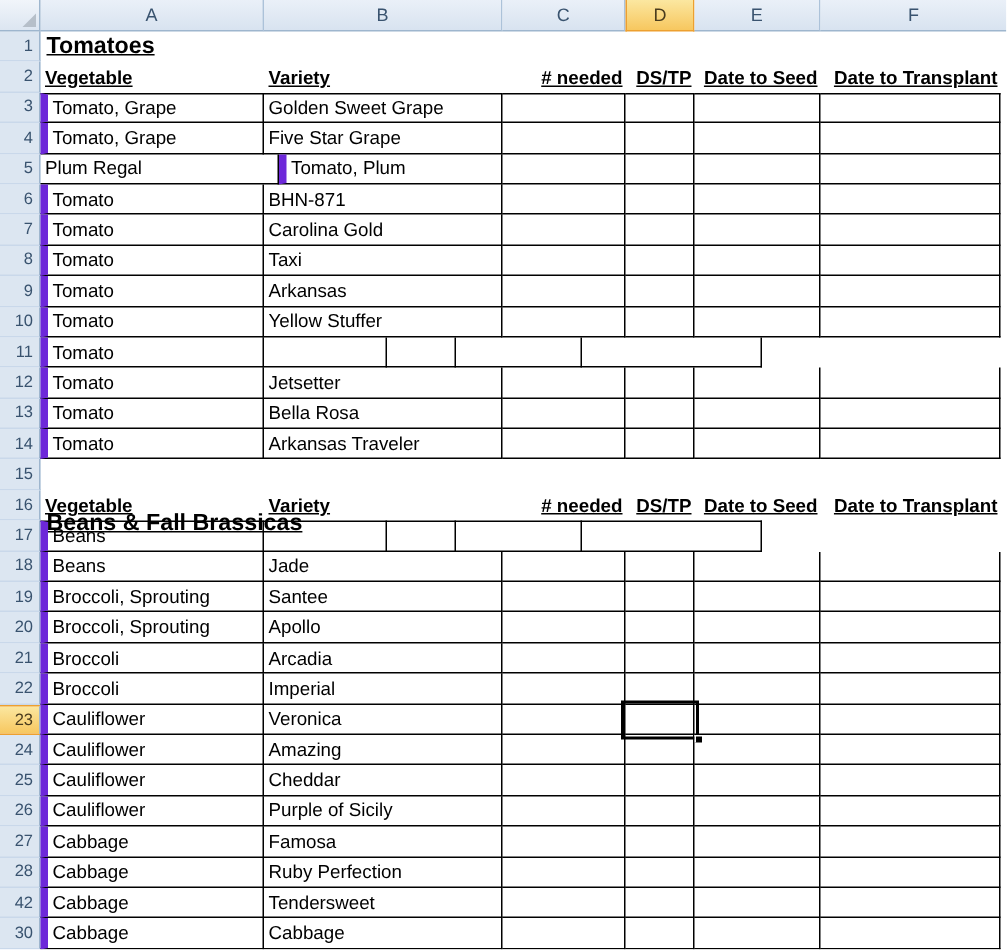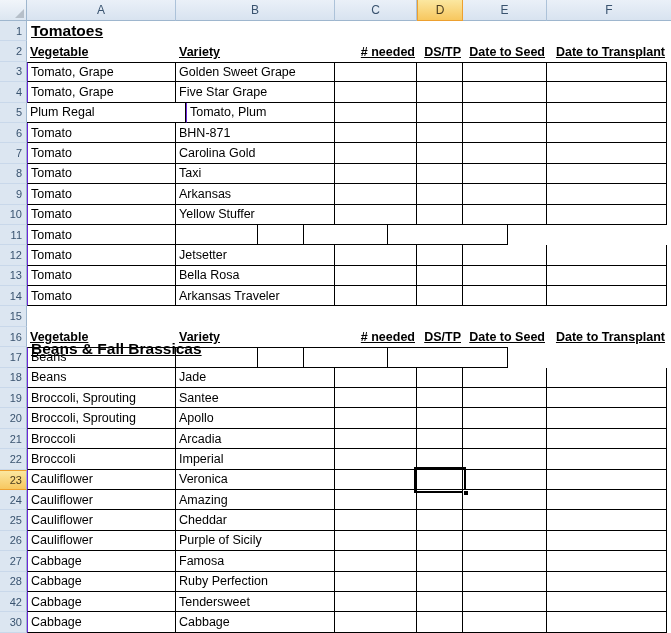--- a/index.html
+++ b/index.html
@@ -70,21 +70,21 @@
     white-space: nowrap; overflow: hidden;
     height: 100%;
   }
   .cell.right { justify-content: flex-end; padding-right: 2px; }
   .cell.hdr { font-weight: bold; text-decoration: underline; overflow: visible; }
   .cell.title {
     font-size: 15.5px; font-weight: bold; text-decoration: underline;
     padding-left: 4px; overflow: visible;
   }
   .cell.d { border-right: 1px solid #000; border-bottom: 1px solid #000; }
-  .cell.d.firstcol { border-left: 1px solid #6d28d9; }
+  .cell.d.firstcol { border-left: 5px solid #6d28d9; }
   .cell.d.toprow { border-top: 1px solid #000; }
 
   
   #sel-outline {
     position: absolute;
     border: 2px solid #000;
     background: transparent;
     pointer-events: none;
   }
   #fill-handle {

